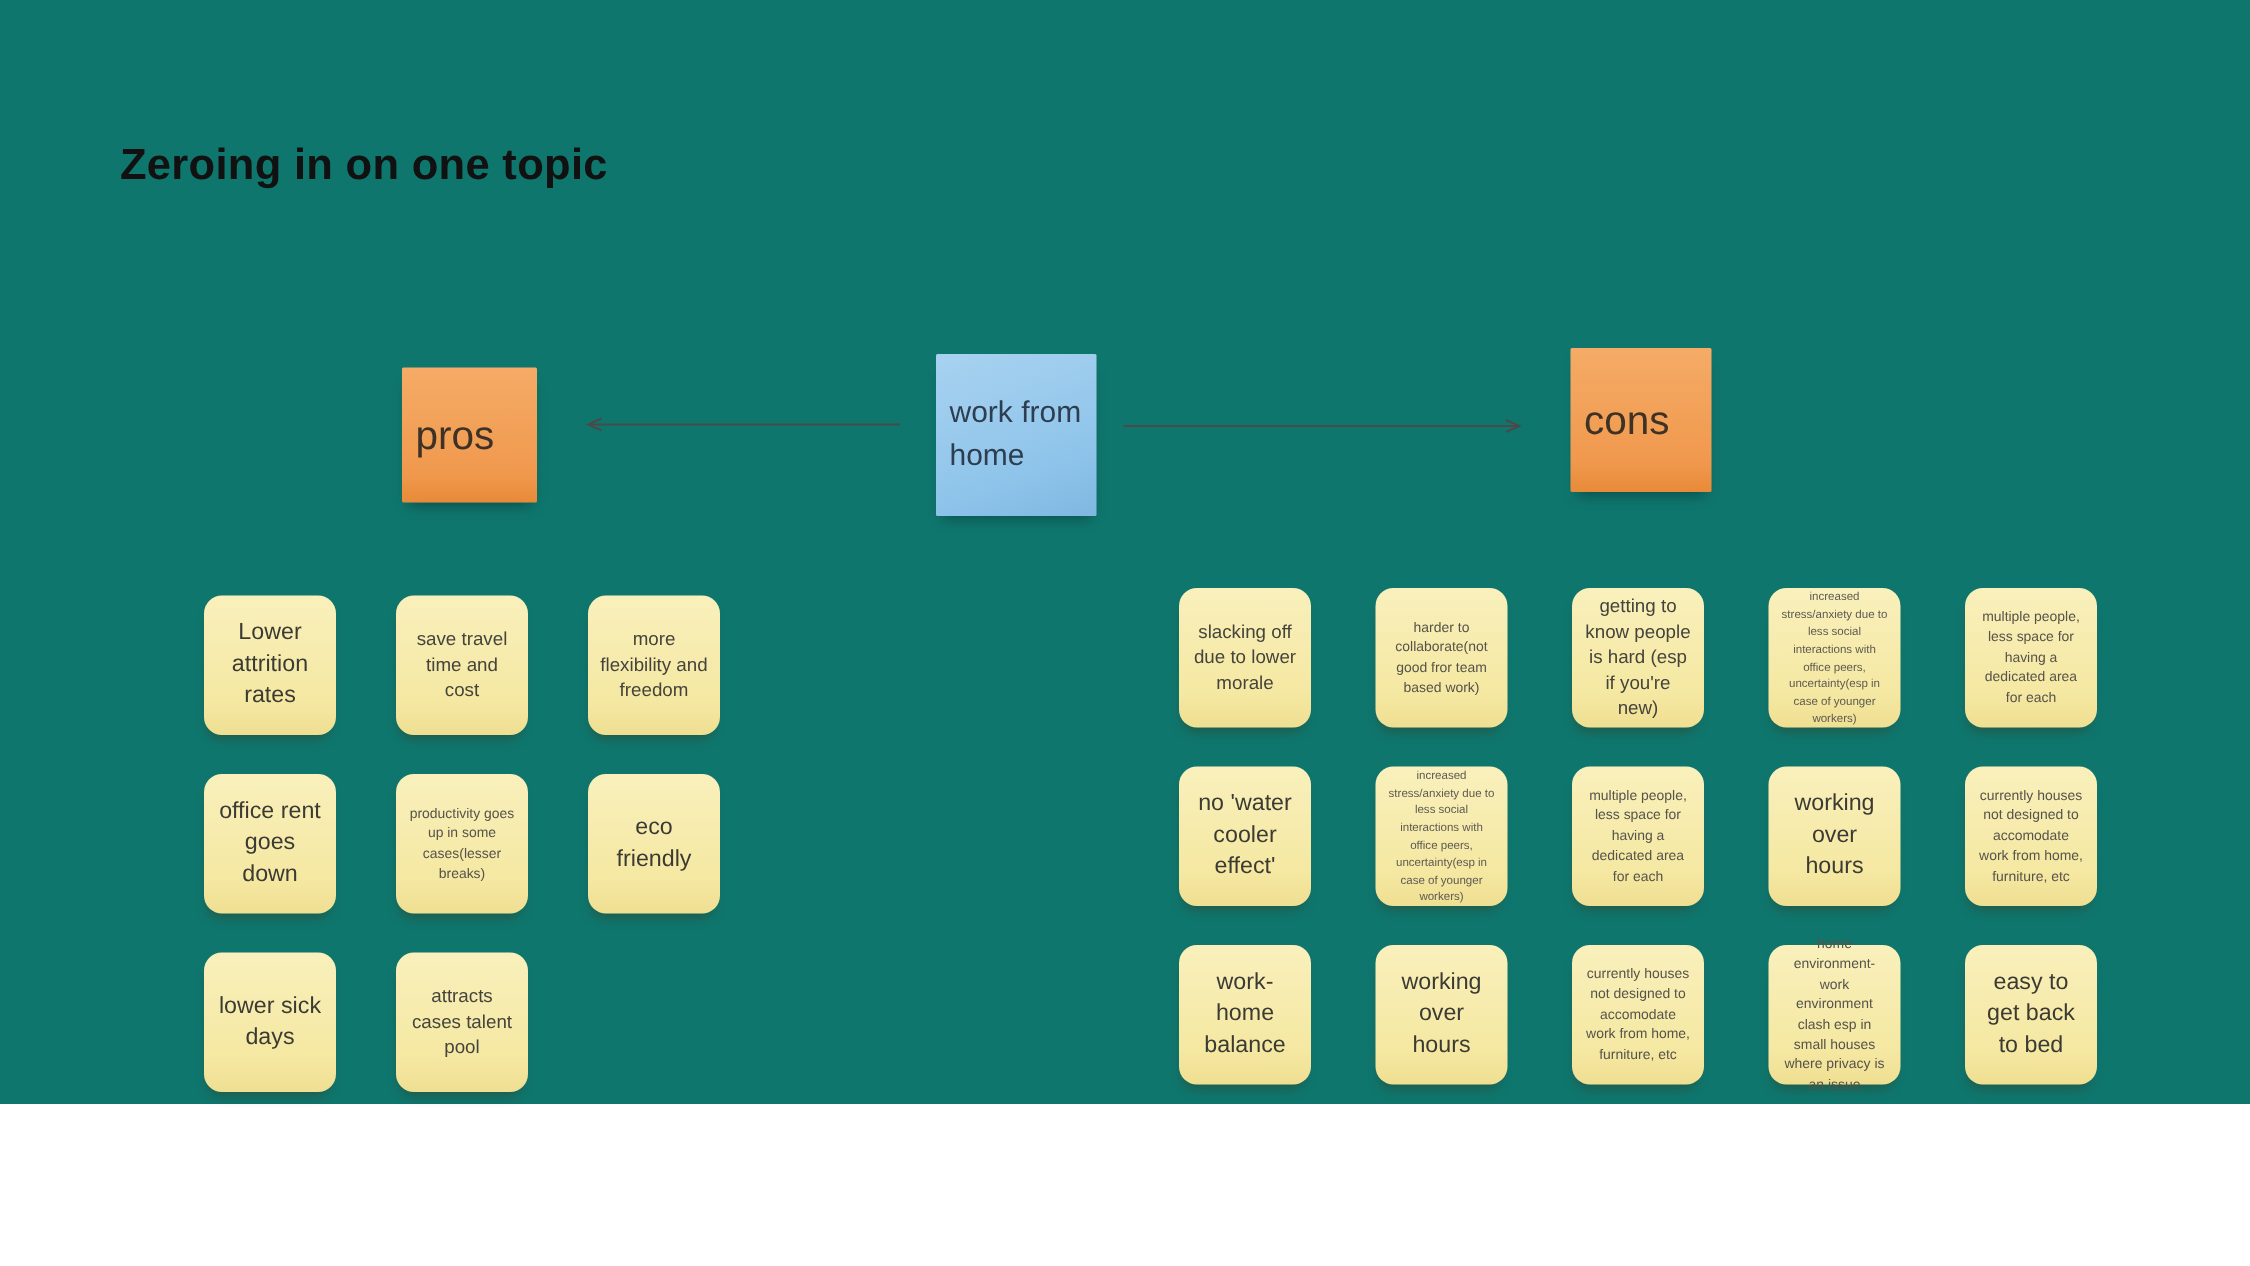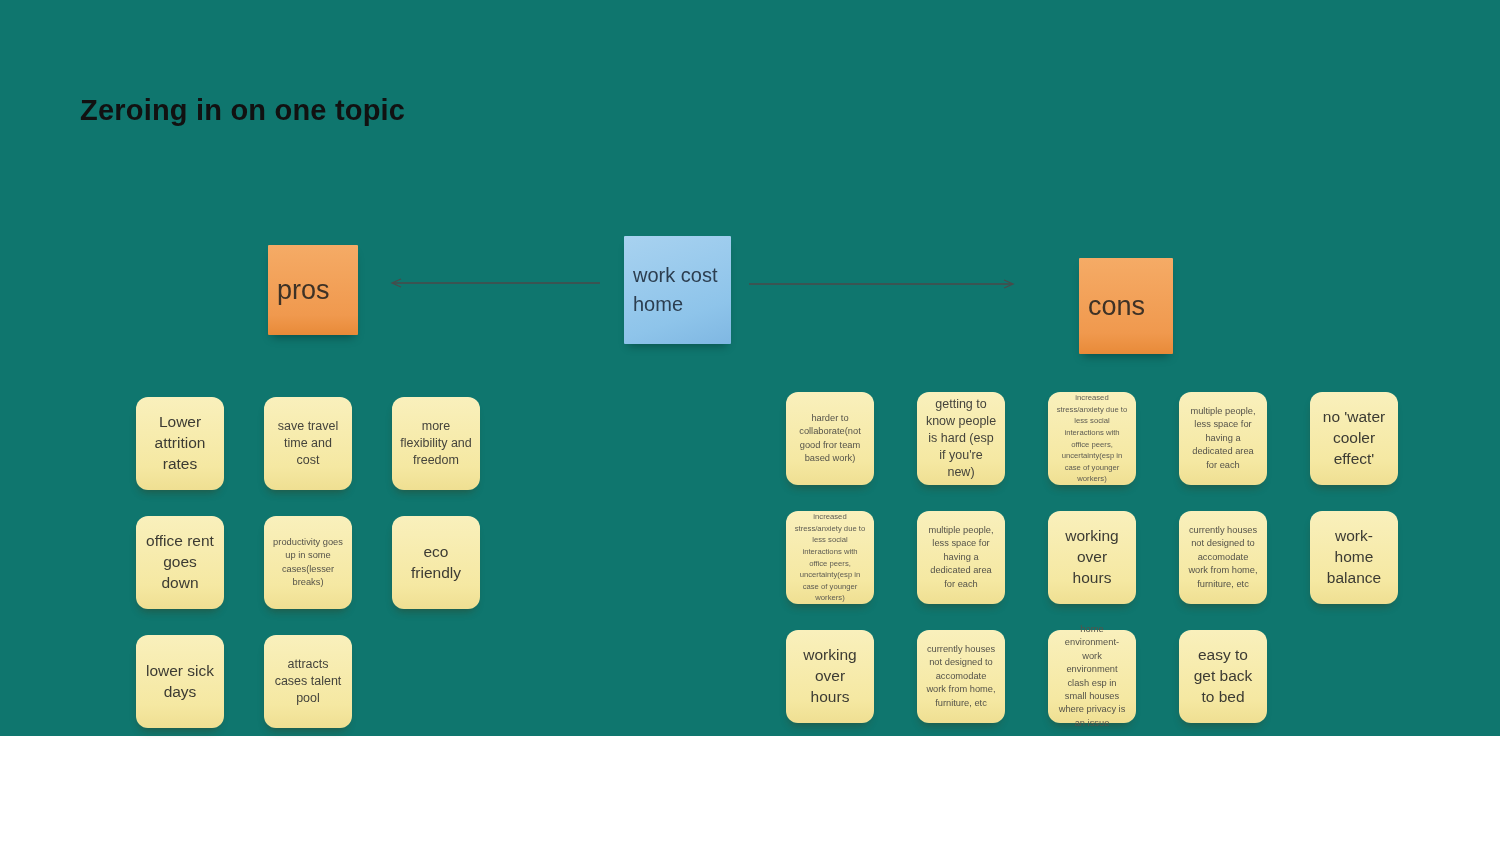--- a/index.html
+++ b/index.html
@@ -51,21 +51,21 @@
     font-size: 27px;
   }
   .blue {
     background: linear-gradient(160deg, var(--blue-light) 0%, var(--blue) 70%, var(--blue-dark) 100%);
     box-shadow: 0 6px 9px -4px rgba(0,0,0,0.30);
     color: #2c3e50;
     font-size: 20px;
     line-height: 1.45;
   }
   .pros-note  { left: 268px; top: 245px; width: 90px;  height: 90px; }
-  .cons-note  { left: 1047px; top: 258px; width: 94px; height: 96px; margin-left: 32px; }
+  .cons-note  { left: 1047px; top: 232px; width: 94px; height: 96px; }
   .center-note{ left: 624px; top: 236px; width: 107px; height: 108px; }
 
   
   .grid {
     position: absolute;
     display: grid;
   }
   .pros-grid {
     left: 136px; top: 397px;
     grid-template-columns: repeat(3, 88px);
@@ -124,21 +124,21 @@
       <path d="M401,279 L392,283 L401,287" fill="none" stroke="#4a4a4a" stroke-width="1.3"></path>
     </g>
 
     <g>
       <line x1="749" y1="284" x2="1012" y2="284" stroke="#4a4a4a" stroke-width="1.3"></line>
       <path d="M1004,280 L1013,284 L1004,288" fill="none" stroke="#4a4a4a" stroke-width="1.3"></path>
     </g>
   </svg>
 
   <div class="note blue center-note">
-    <span>work cost home</span>
+    <span>work from home</span>
   </div>
 
   <div class="note orange pros-note">
     <span>pros</span>
   </div>
 
   <div class="note orange cons-note">
     <span>cons</span>
   </div>
 
@@ -163,20 +163,23 @@
       </div>
       <div class="yellow lg">
         <span>lower sick days</span>
       </div>
       <div class="yellow md">
         <span>attracts cases talent pool</span>
       </div>
     </div>
 
   <div class="grid cons-grid" id="cons-grid">
+      <div class="yellow md">
+        <span>slacking off due to lower morale</span>
+      </div>
       <div class="yellow sm">
         <span>harder to collaborate(not good fror team based work)</span>
       </div>
       <div class="yellow md">
         <span>getting to know people is hard (esp if you're new)</span>
       </div>
       <div class="yellow xs">
         <span>increased stress/anxiety due to less social interactions with office peers, uncertainty(esp in case of younger workers)</span>
       </div>
       <div class="yellow sm">

